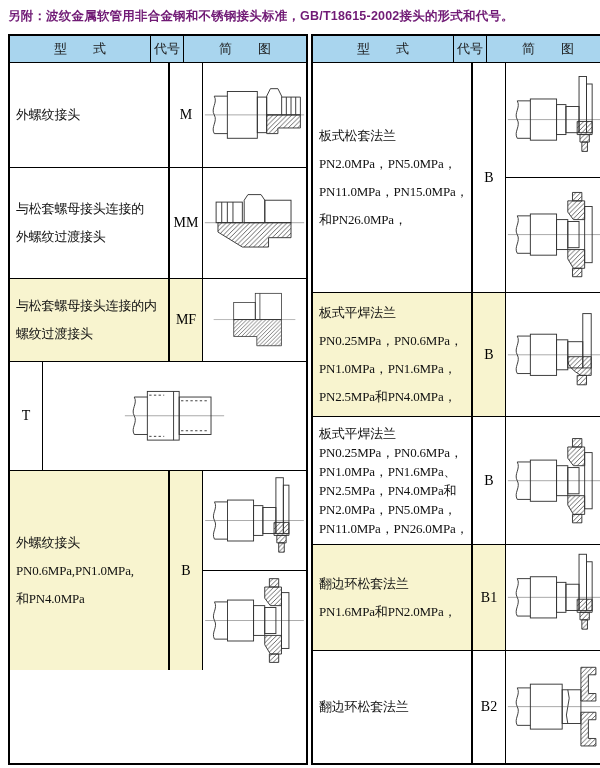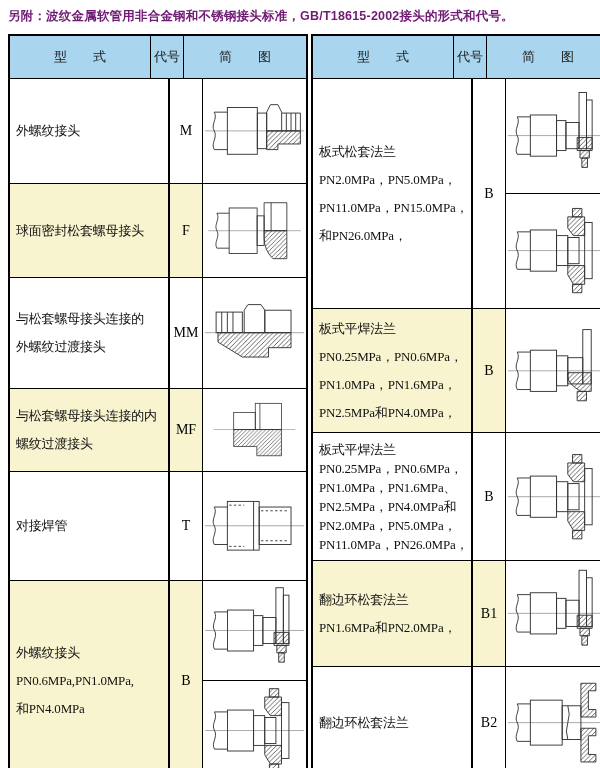--- a/index.html
+++ b/index.html
@@ -9,21 +9,21 @@
   }
   .page{padding:5px 8px 0 8px;}
   .title{
     font-size:12.5px;font-weight:bold;color:#701a75;margin:3px 0 9px 0;
     letter-spacing:.2px;white-space:nowrap;
   }
   .tables{display:flex;gap:3px;}
   .half{flex:1;border:2px solid #000;background:#fff;}
   .row{display:flex;border-top:1px solid #000;}
   .row:first-child{border-top:none;}
-  .hdr{height:42px;background:var(--hdr-bg,#a9d5ee);text-align:right;}
+  .hdr{height:26px;background:var(--hdr-bg,#a9d5ee);text-align:right;}
   .hdr .hcell{
     display:flex;align-items:center;justify-content:center;
     font-size:13px;color:#1a1a1a;border-right:1px solid #000;
   }
   .hdr .h-type{width:140px;}
   .hdr .h-code{width:32px;}
   .hdr .h-diag{flex:1;border-right:none;}
   .cell-label{
     width:160px;box-sizing:border-box;padding:3px 18px 3px 6px;
     display:flex;align-items:center;border-right:2px solid #000000;
@@ -79,41 +79,20 @@
                 <polygon points="68,30 72,22 80,22 84,30 84,50 68,50" fill="none" stroke="#333" stroke-width="1"></polygon>
                 <path d="M84,31 H104 V50 H84" fill="none" stroke="#333" stroke-width="1"></path>
                 <line x1="89" y1="31" x2="89" y2="50" stroke="#333"></line>
                 <line x1="94" y1="31" x2="94" y2="50" stroke="#333"></line>
                 <line x1="99" y1="31" x2="99" y2="50" stroke="#333"></line>
                 <path d="M68,50 H104 V64 H80 V70 H68 Z" fill="url(#hatch)" stroke="#333" stroke-width="1"></path>
               </svg>
             </div>
           </div>
         </div>
-        <div class="row" style="height: 93px;">
-          <div class="cell-label yellow">
-            <div style="line-height: 28px;">
-              <div class="ln">球面密封松套螺母接头</div>
-            </div>
-          </div>
-          <div class="cell-code yellow">F</div>
-          <div class="cell-diagram">
-            <div class="dsub">
-              <svg class="diagram" viewBox="0 0 110 100" preserveAspectRatio="xMidYMid meet">
-                <line x1="2" y1="50" x2="108" y2="50" stroke="#666" stroke-width="0.6"></line>
-                <path d="M26,30 H12 c4,7 -4,13 0,20 c4,7 -4,13 0,20 H26" fill="none" stroke="#333" stroke-width="1"></path>
-                <rect x="26" y="24" width="32" height="52" fill="none" stroke="#333" stroke-width="1"></rect>
-                <rect x="58" y="33" width="8" height="34" fill="none" stroke="#333" stroke-width="1"></rect>
-                <path d="M66,18 H92 V50 H66 Z" fill="none" stroke="#333" stroke-width="1"></path>
-                <line x1="74" y1="18" x2="74" y2="50" stroke="#333"></line>
-                <path d="M66,50 H92 V82 H76 Q66,72 66,58 Z" fill="url(#hatch)" stroke="#333" stroke-width="1"></path>
-              </svg>
-            </div>
-          </div>
-        </div>
         <div class="row" style="height: 110px;">
           <div class="cell-label white">
             <div style="line-height: 28px;">
               <div class="ln">与松套螺母接头连接的</div>
               <div class="ln">外螺纹过渡接头</div>
             </div>
           </div>
           <div class="cell-code white">MM</div>
           <div class="cell-diagram">
             <div class="dsub">
@@ -144,25 +123,20 @@
                 <line x1="2" y1="50" x2="108" y2="50" stroke="#666" stroke-width="0.6"></line>
                 <rect x="28" y="28" width="28" height="22" fill="none" stroke="#333" stroke-width="1"></rect>
                 <rect x="56" y="16" width="34" height="34" fill="none" stroke="#333" stroke-width="1"></rect>
                 <line x1="62" y1="16" x2="62" y2="50" stroke="#333"></line>
                 <path d="M28,50 H90 V84 H58 V72 H28 Z" fill="url(#hatch)" stroke="#333" stroke-width="1"></path>
               </svg>
             </div>
           </div>
         </div>
         <div class="row" style="height: 108px;">
-          <div class="cell-label white">
-            <div style="line-height: 28px;">
-              <div class="ln">对接焊管</div>
-            </div>
-          </div>
           <div class="cell-code white">T</div>
           <div class="cell-diagram">
             <div class="dsub">
               <svg class="diagram" viewBox="0 0 110 100" preserveAspectRatio="xMidYMid meet">
                 <line x1="2" y1="50" x2="108" y2="50" stroke="#666" stroke-width="0.6"></line>
                 <path d="M26,30 H12 c4,7 -4,13 0,20 c4,7 -4,13 0,20 H26" fill="none" stroke="#333" stroke-width="1"></path>
                 <rect x="26" y="24" width="34" height="52" fill="none" stroke="#333" stroke-width="1"></rect>
                 <line x1="54" y1="24" x2="54" y2="76" stroke="#333"></line>
                 <rect x="60" y="30" width="34" height="40" fill="none" stroke="#333" stroke-width="1"></rect>
                 <line x1="62" y1="34" x2="92" y2="34" stroke="#333" stroke-dasharray="2.5,2.5"></line>

